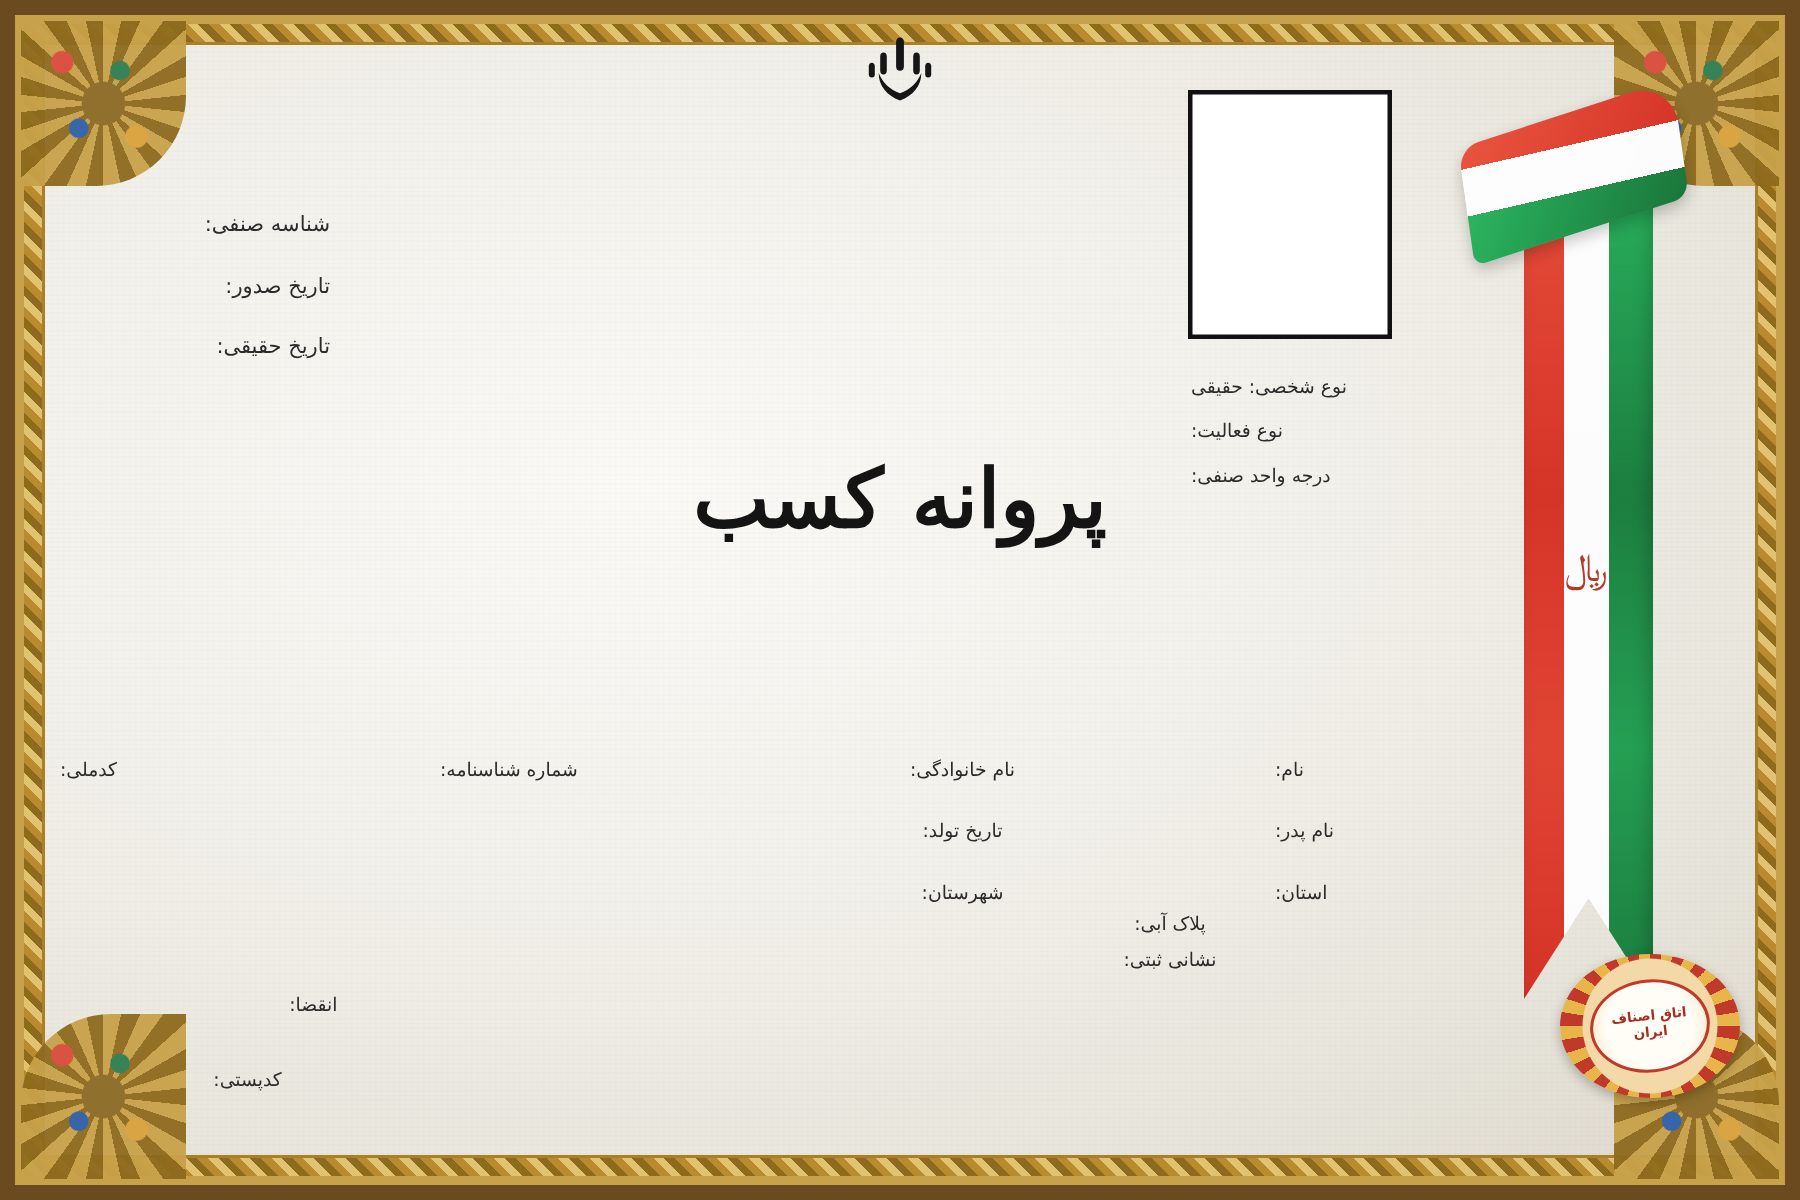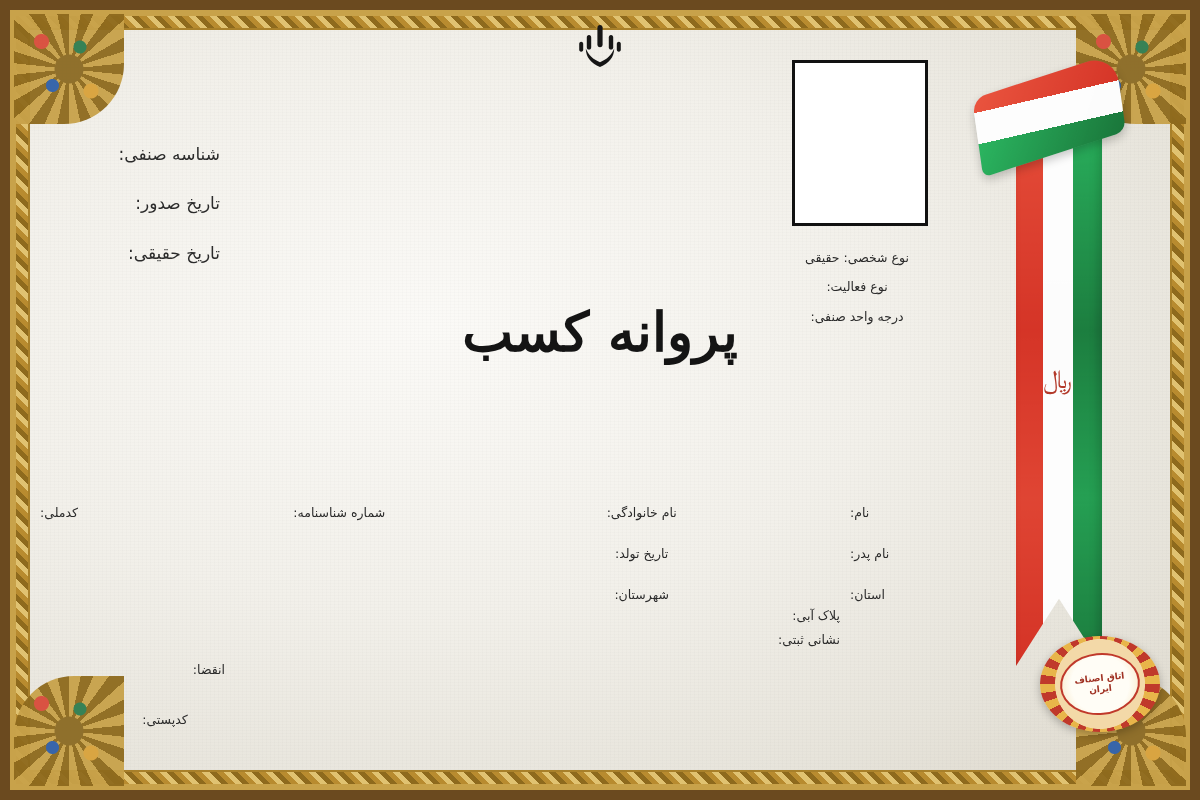--- a/index.html
+++ b/index.html
@@ -133,52 +133,52 @@
   .org .l2{font-size:14px;opacity:.8;}
 
   
   .photo-box{
     position:absolute;top:60px;right:272px;width:130px;height:160px;
     border:3px solid #111;background:#fff;
   }
 
   
   .col-photo-labels{
-    position:absolute;top:243px;right:268px;width:150px;text-align:center;
+    position:absolute;top:243px;right:256px;width:150px;text-align:left;
     color:#2b2b2b;font-size:12.5px;line-height:2.35;
   }
 
   
   .title{
     position:absolute;top:300px;left:0;right:0;text-align:center;
     font-family:"DejaVu Serif", serif;
     font-size:54px;font-weight:bold;color:#141414;
     letter-spacing:1px;
   }
 
   
   .meta-right{
     position:absolute;top:130px;left:40px;width:180px;text-align:right;
-    color:#2b2b2b;font-size:17px;line-height:2.9;
+    color:#2b2b2b;font-size:14px;line-height:2.9;
   }
 
   
   .fields{
     position:absolute;top:505px;left:40px;right:200px;
   }
   .frow{display:flex;justify-content:space-between;margin-bottom:26px;}
   .fcell{font-size:12.5px;color:#2b2b2b;white-space:nowrap;}
   .fcell.w1{width:150px;text-align:left;}
   .fcell.w2{width:150px;text-align:center;}
   .fcell.w3{width:140px;text-align:left;}
   .fcell.w4{width:120px;text-align:left;}
   .empty{visibility:hidden;}
 
   .plate-block{
-    position:absolute;top:604px;left:720px;width:120px;text-align:right;
+    position:absolute;top:604px;left:720px;width:120px;text-align:center;
     color:#2b2b2b;font-size:12.5px;line-height:1.9;
   }
   .addr{
     position:absolute;top:662px;left:45px;width:180px;text-align:right;
     color:#2b2b2b;font-size:12.5px;
   }
   .postal{
     position:absolute;top:712px;left:75px;width:180px;text-align:center;
     color:#2b2b2b;font-size:12.5px;
   }

